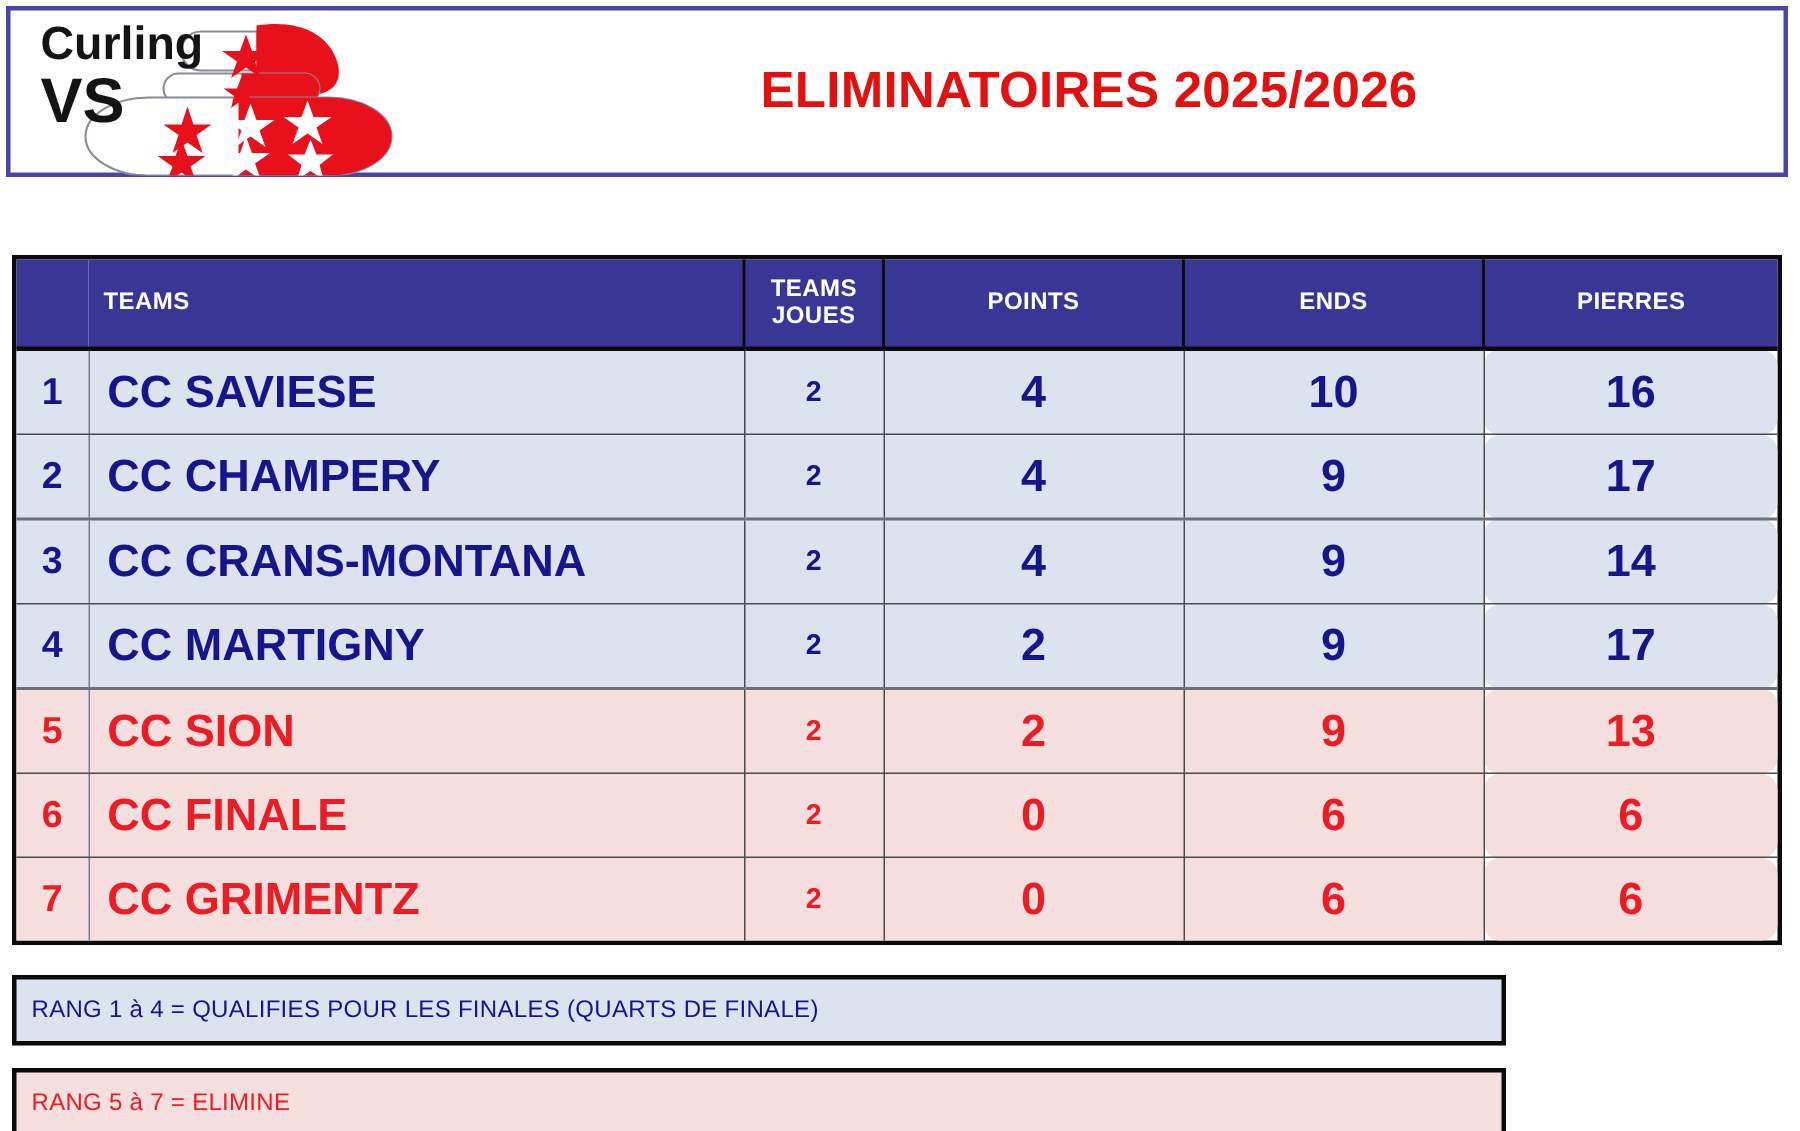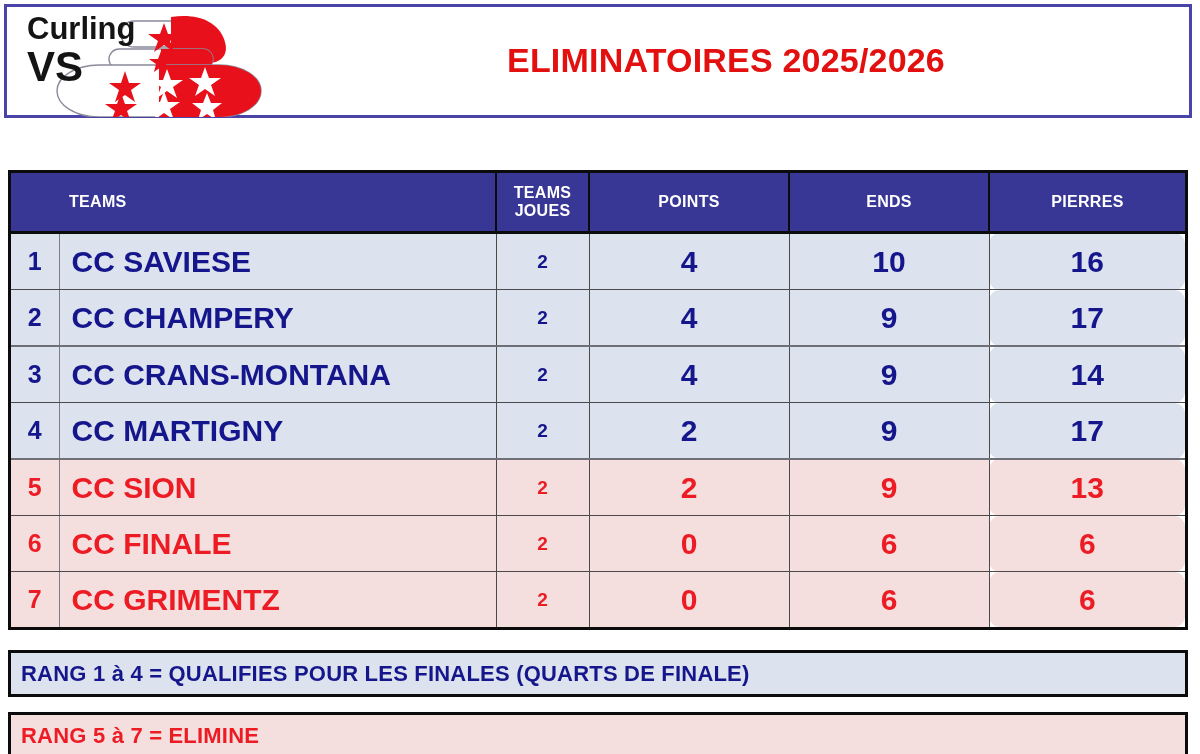--- a/index.html
+++ b/index.html
@@ -123,25 +123,25 @@
   tr.qualified td { background: #dce3ee; color: #16168c; }
   tr.eliminated td { background: #f4dfde; color: #ed1c24; }
 
   
   tr.split-top td { border-top: 2px solid #6f6f78; }
 
   
   .legend {
     position: absolute;
     left: 8px;
-    width: 1180px;
+    width: 996px;
     box-sizing: border-box;
     border: 3px solid #0b0b0b;
-    font-weight: bold;
-    font-size: 22px;
+    font-weight: normal;
+    font-size: 16px;
     letter-spacing: 0.2px;
     display: flex;
     align-items: center;
     padding-left: 10px;
   }
   .legend-qualified {
     top: 650px;
     height: 47px;
     background: #dce3ee;
     color: #16168c;

